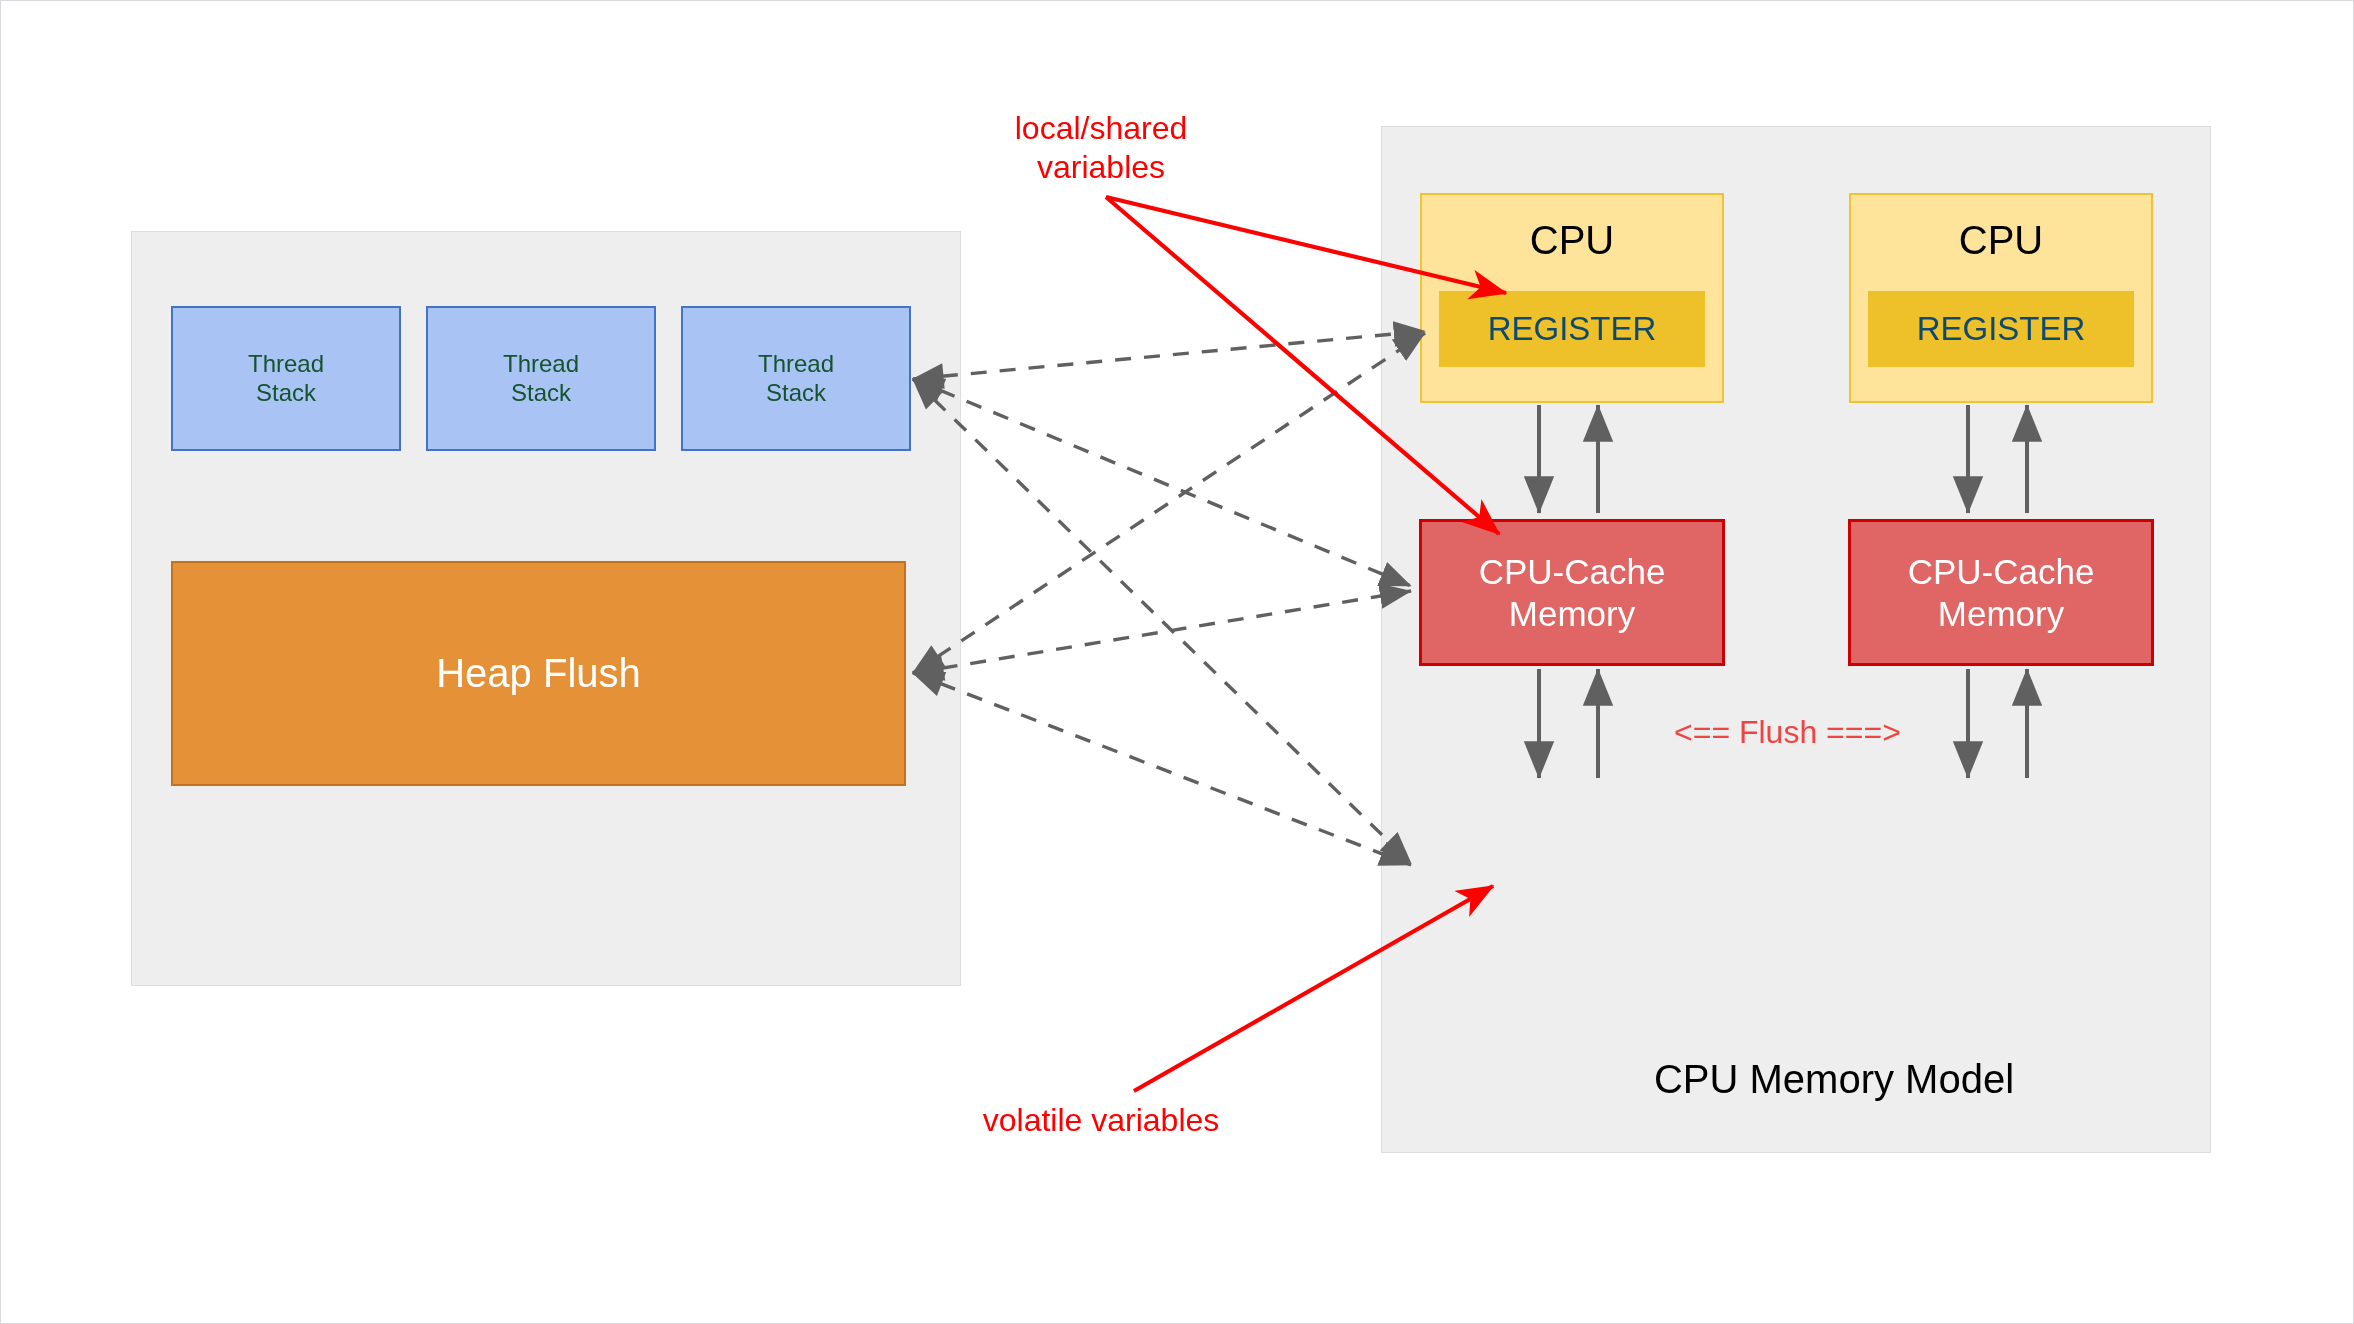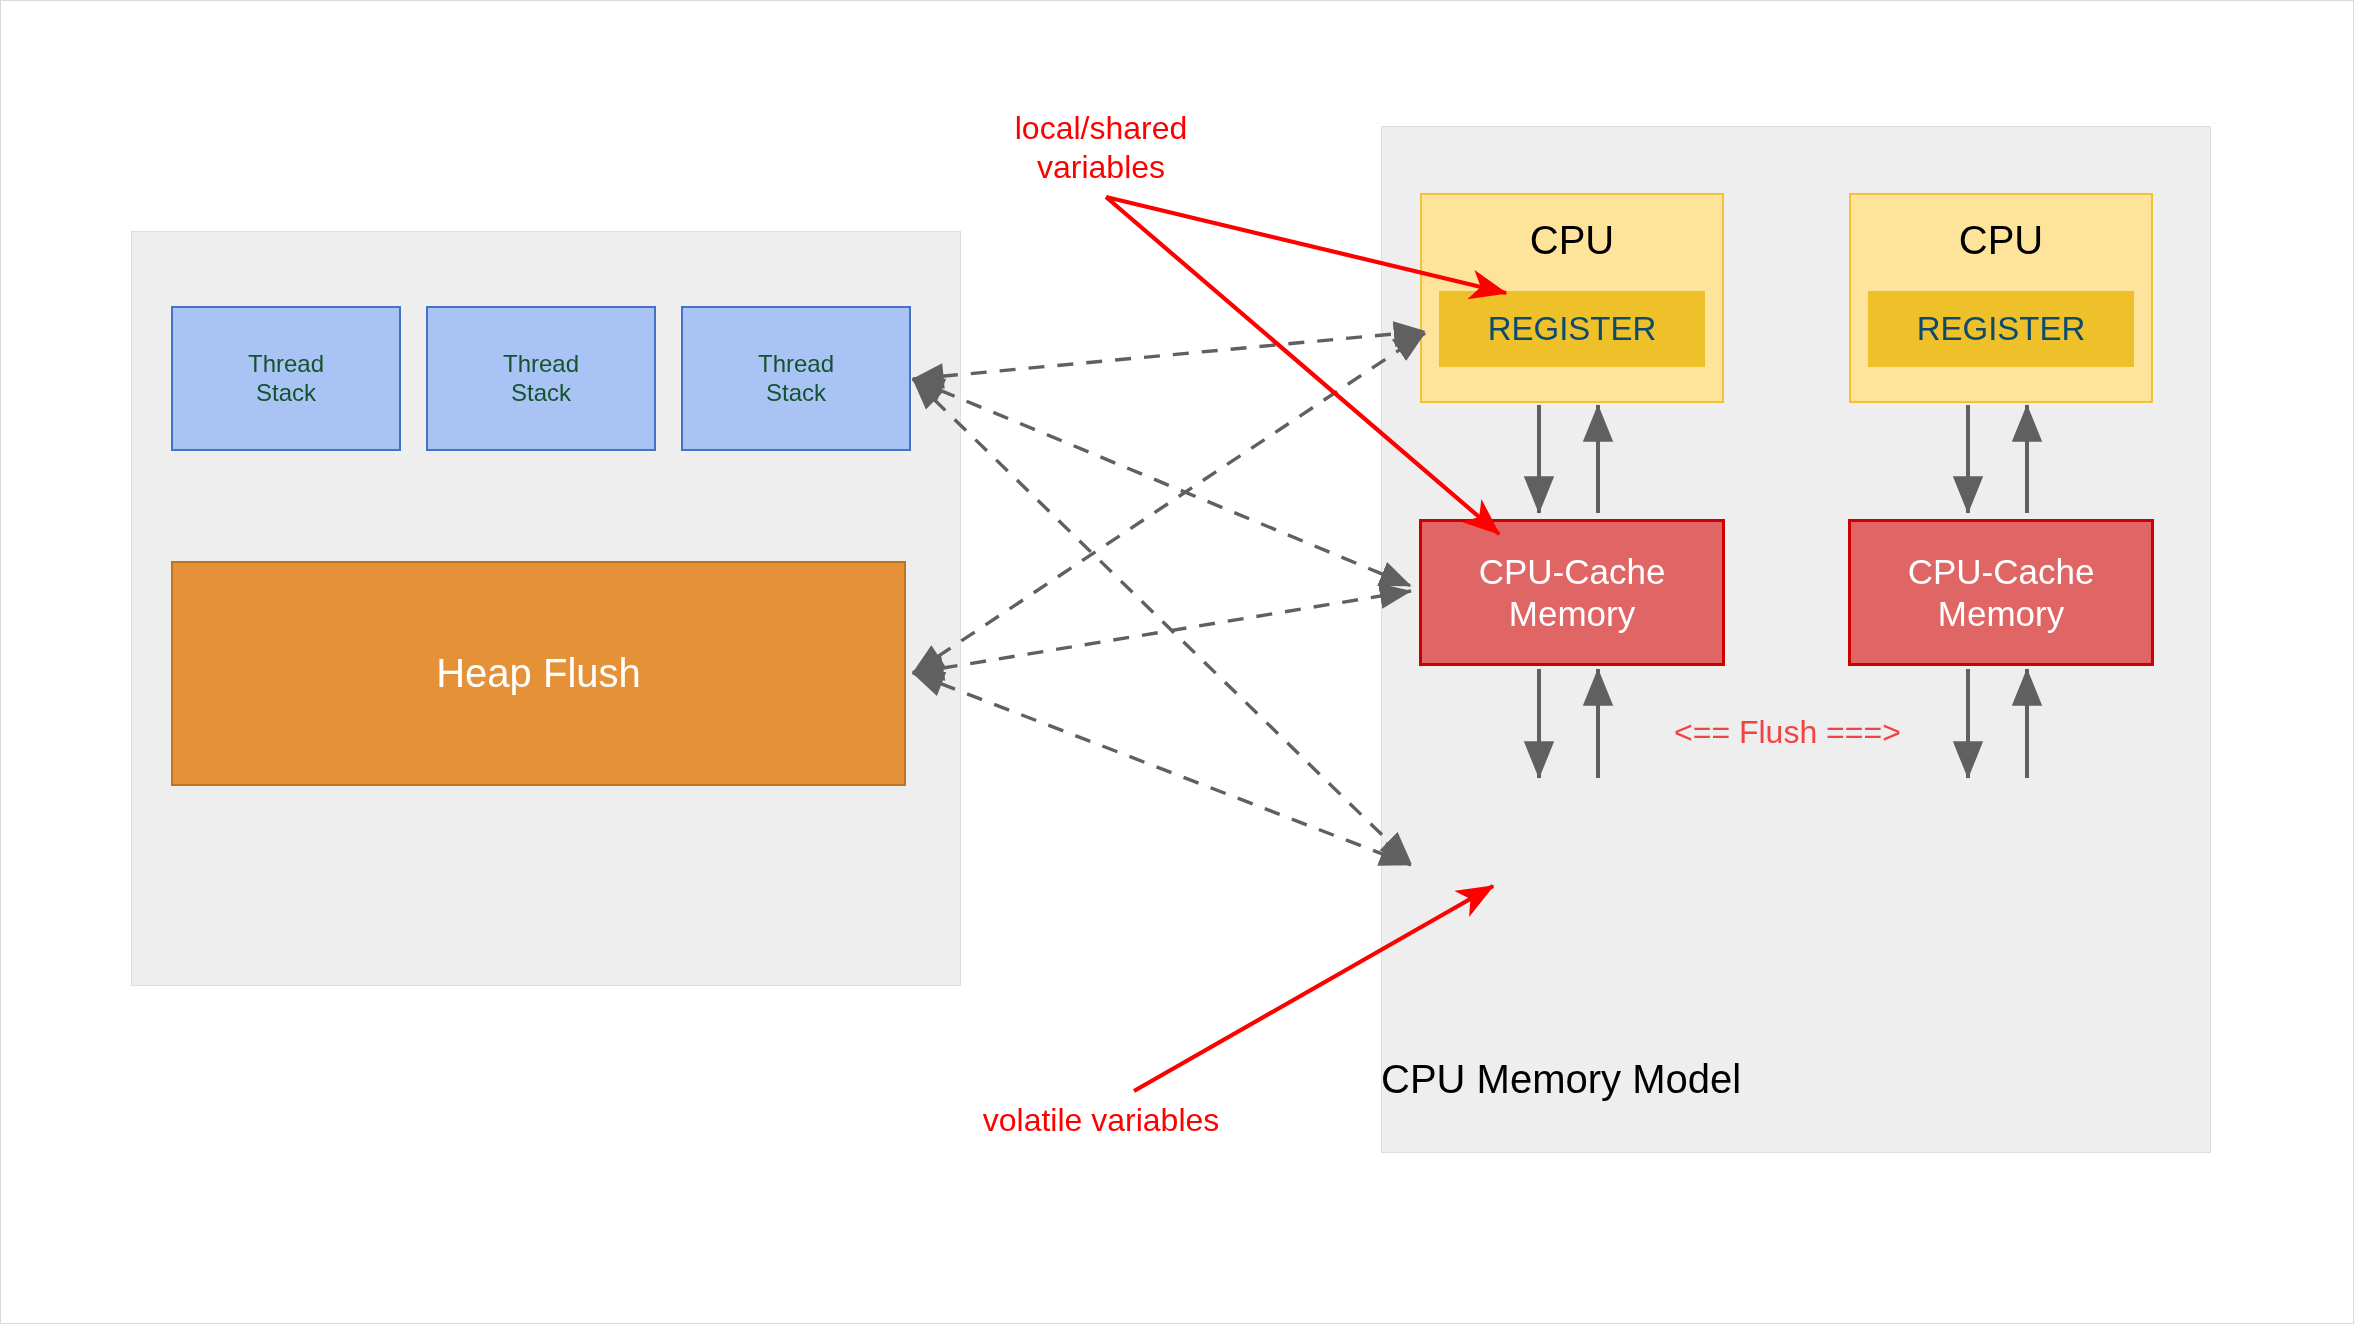--- a/index.html
+++ b/index.html
@@ -138,21 +138,21 @@
 Memory</div>
 
   <div class="abs node node-cpu" style="left:1848px; top:192px; width:304px; height:210px;">CPU</div>
   <div class="abs node node-register" style="left:1867px; top:290px; width:266px; height:76px;">REGISTER</div>
   <div class="abs node node-cache" style="left:1847px; top:518px; width:306px; height:147px;">CPU-Cache
 Memory</div>
 
 
   <div class="annot-flush" style="left:1673px; top:713px;">&lt;== Flush ===&gt;</div>
 
-  <div class="panel-title" style="left:1380px; top:1056px; width:810px; text-align:left;">CPU Memory Model</div>
+  <div class="panel-title" style="left:1380px; top:1056px; width:810px; text-align:center;padding-left:48px;">CPU Memory Model</div>
 
   <div class="annot" style="left:960px; top:108px; width:280px;">local/shared
 variables</div>
 
   <div class="annot" style="left:960px; top:1100px; width:280px;">volatile variables</div>
 
   <svg id="wires" viewBox="0 0 2354 1324" xmlns="http://www.w3.org/2000/svg">
     <defs>
       <marker id="ah-grey" markerWidth="11" markerHeight="11" refX="9.2" refY="4" orient="auto" markerUnits="strokeWidth">
         <path d="M0,0.2 L9.4,4 L0,7.8 Z" fill="#606060"></path>

